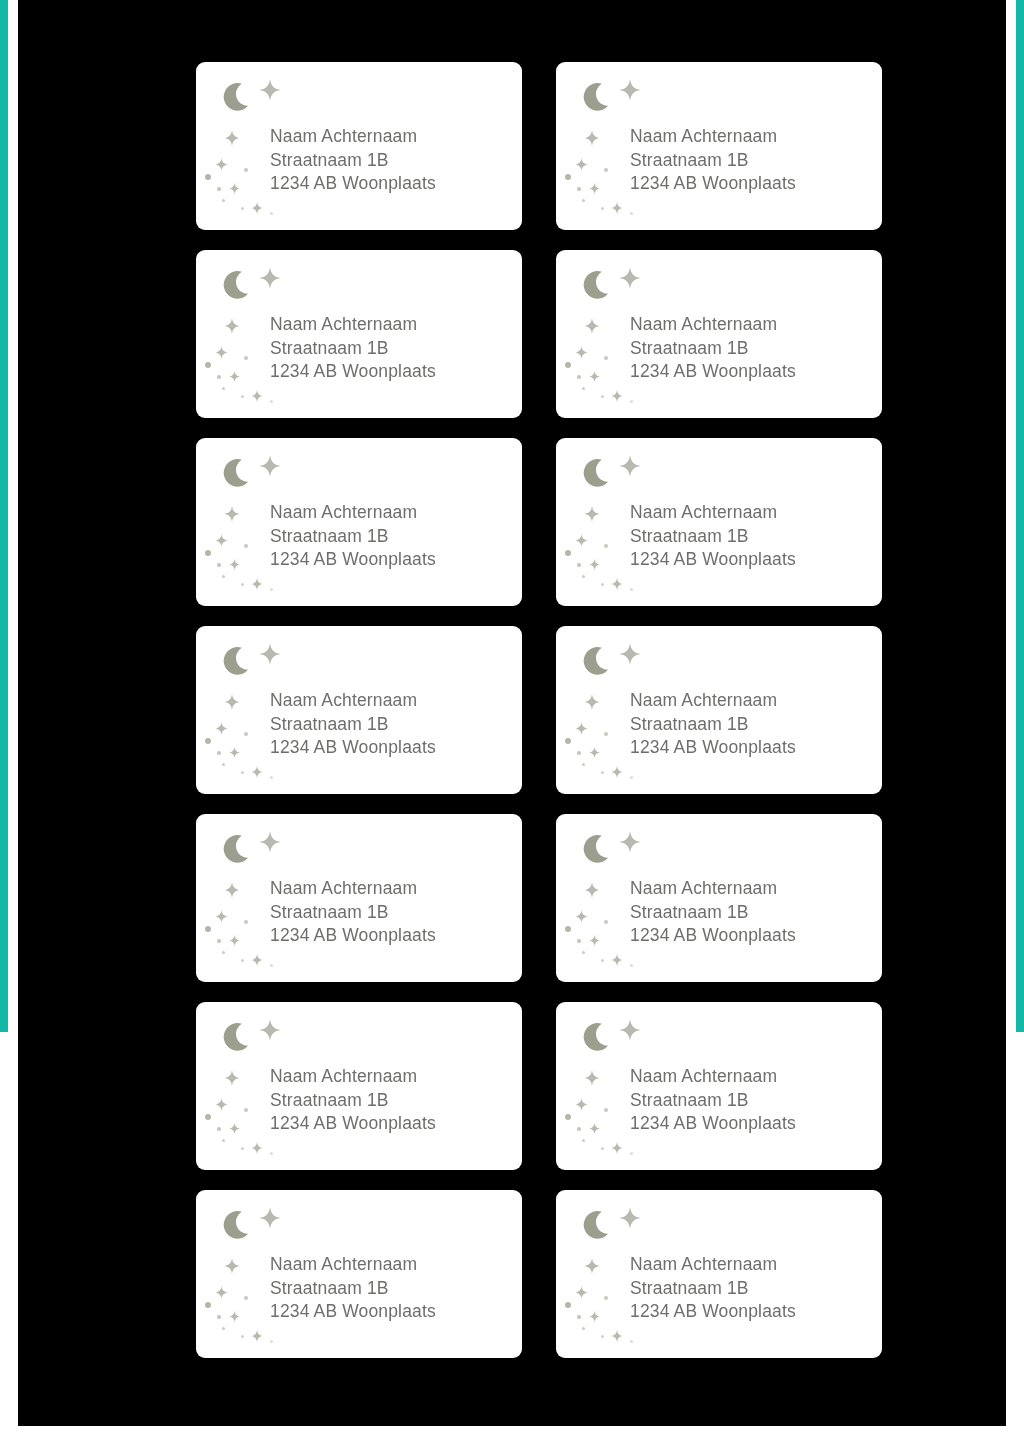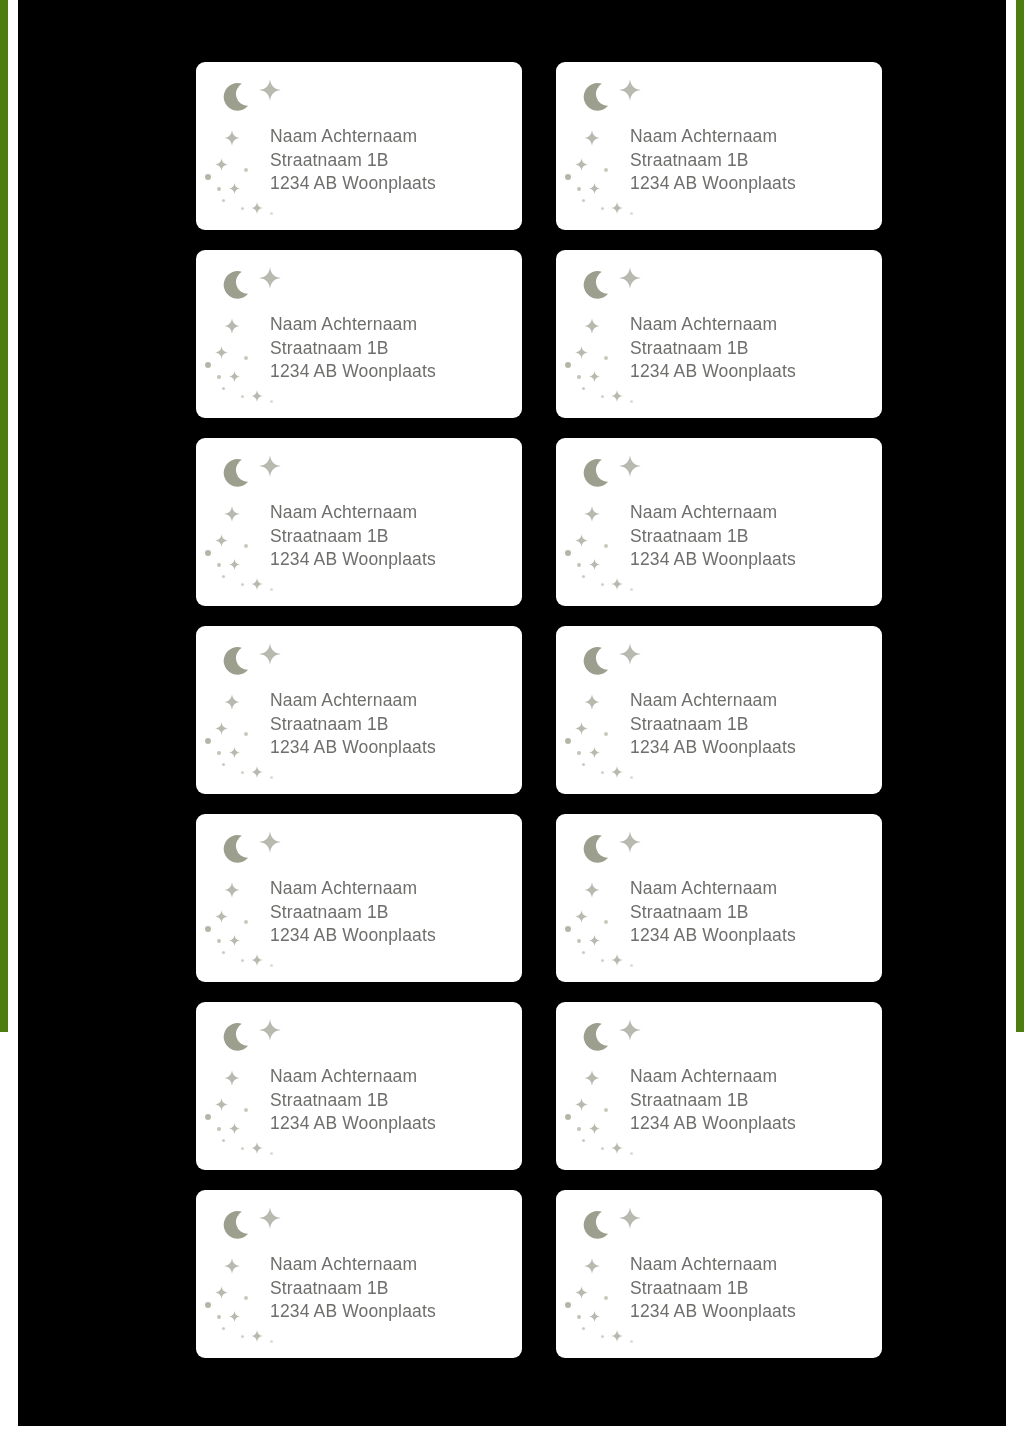--- a/index.html
+++ b/index.html
@@ -14,21 +14,21 @@
     font-family: "Liberation Sans", sans-serif;
     overflow: hidden;
   }
 
   
   .page-frame {
     position: absolute;
     left: 0; top: 0;
     width: 1024px;
     height: 1032px;
-    background: #4d7c0f;
+    background: #14b8a6;
     box-sizing: border-box;
     padding-left: 34px;
   }
   .page-sheet {
     position: absolute;
     left: 8px;
     top: 0px;
     width: 1008px;
     height: 1436px;
     background: #000000;

